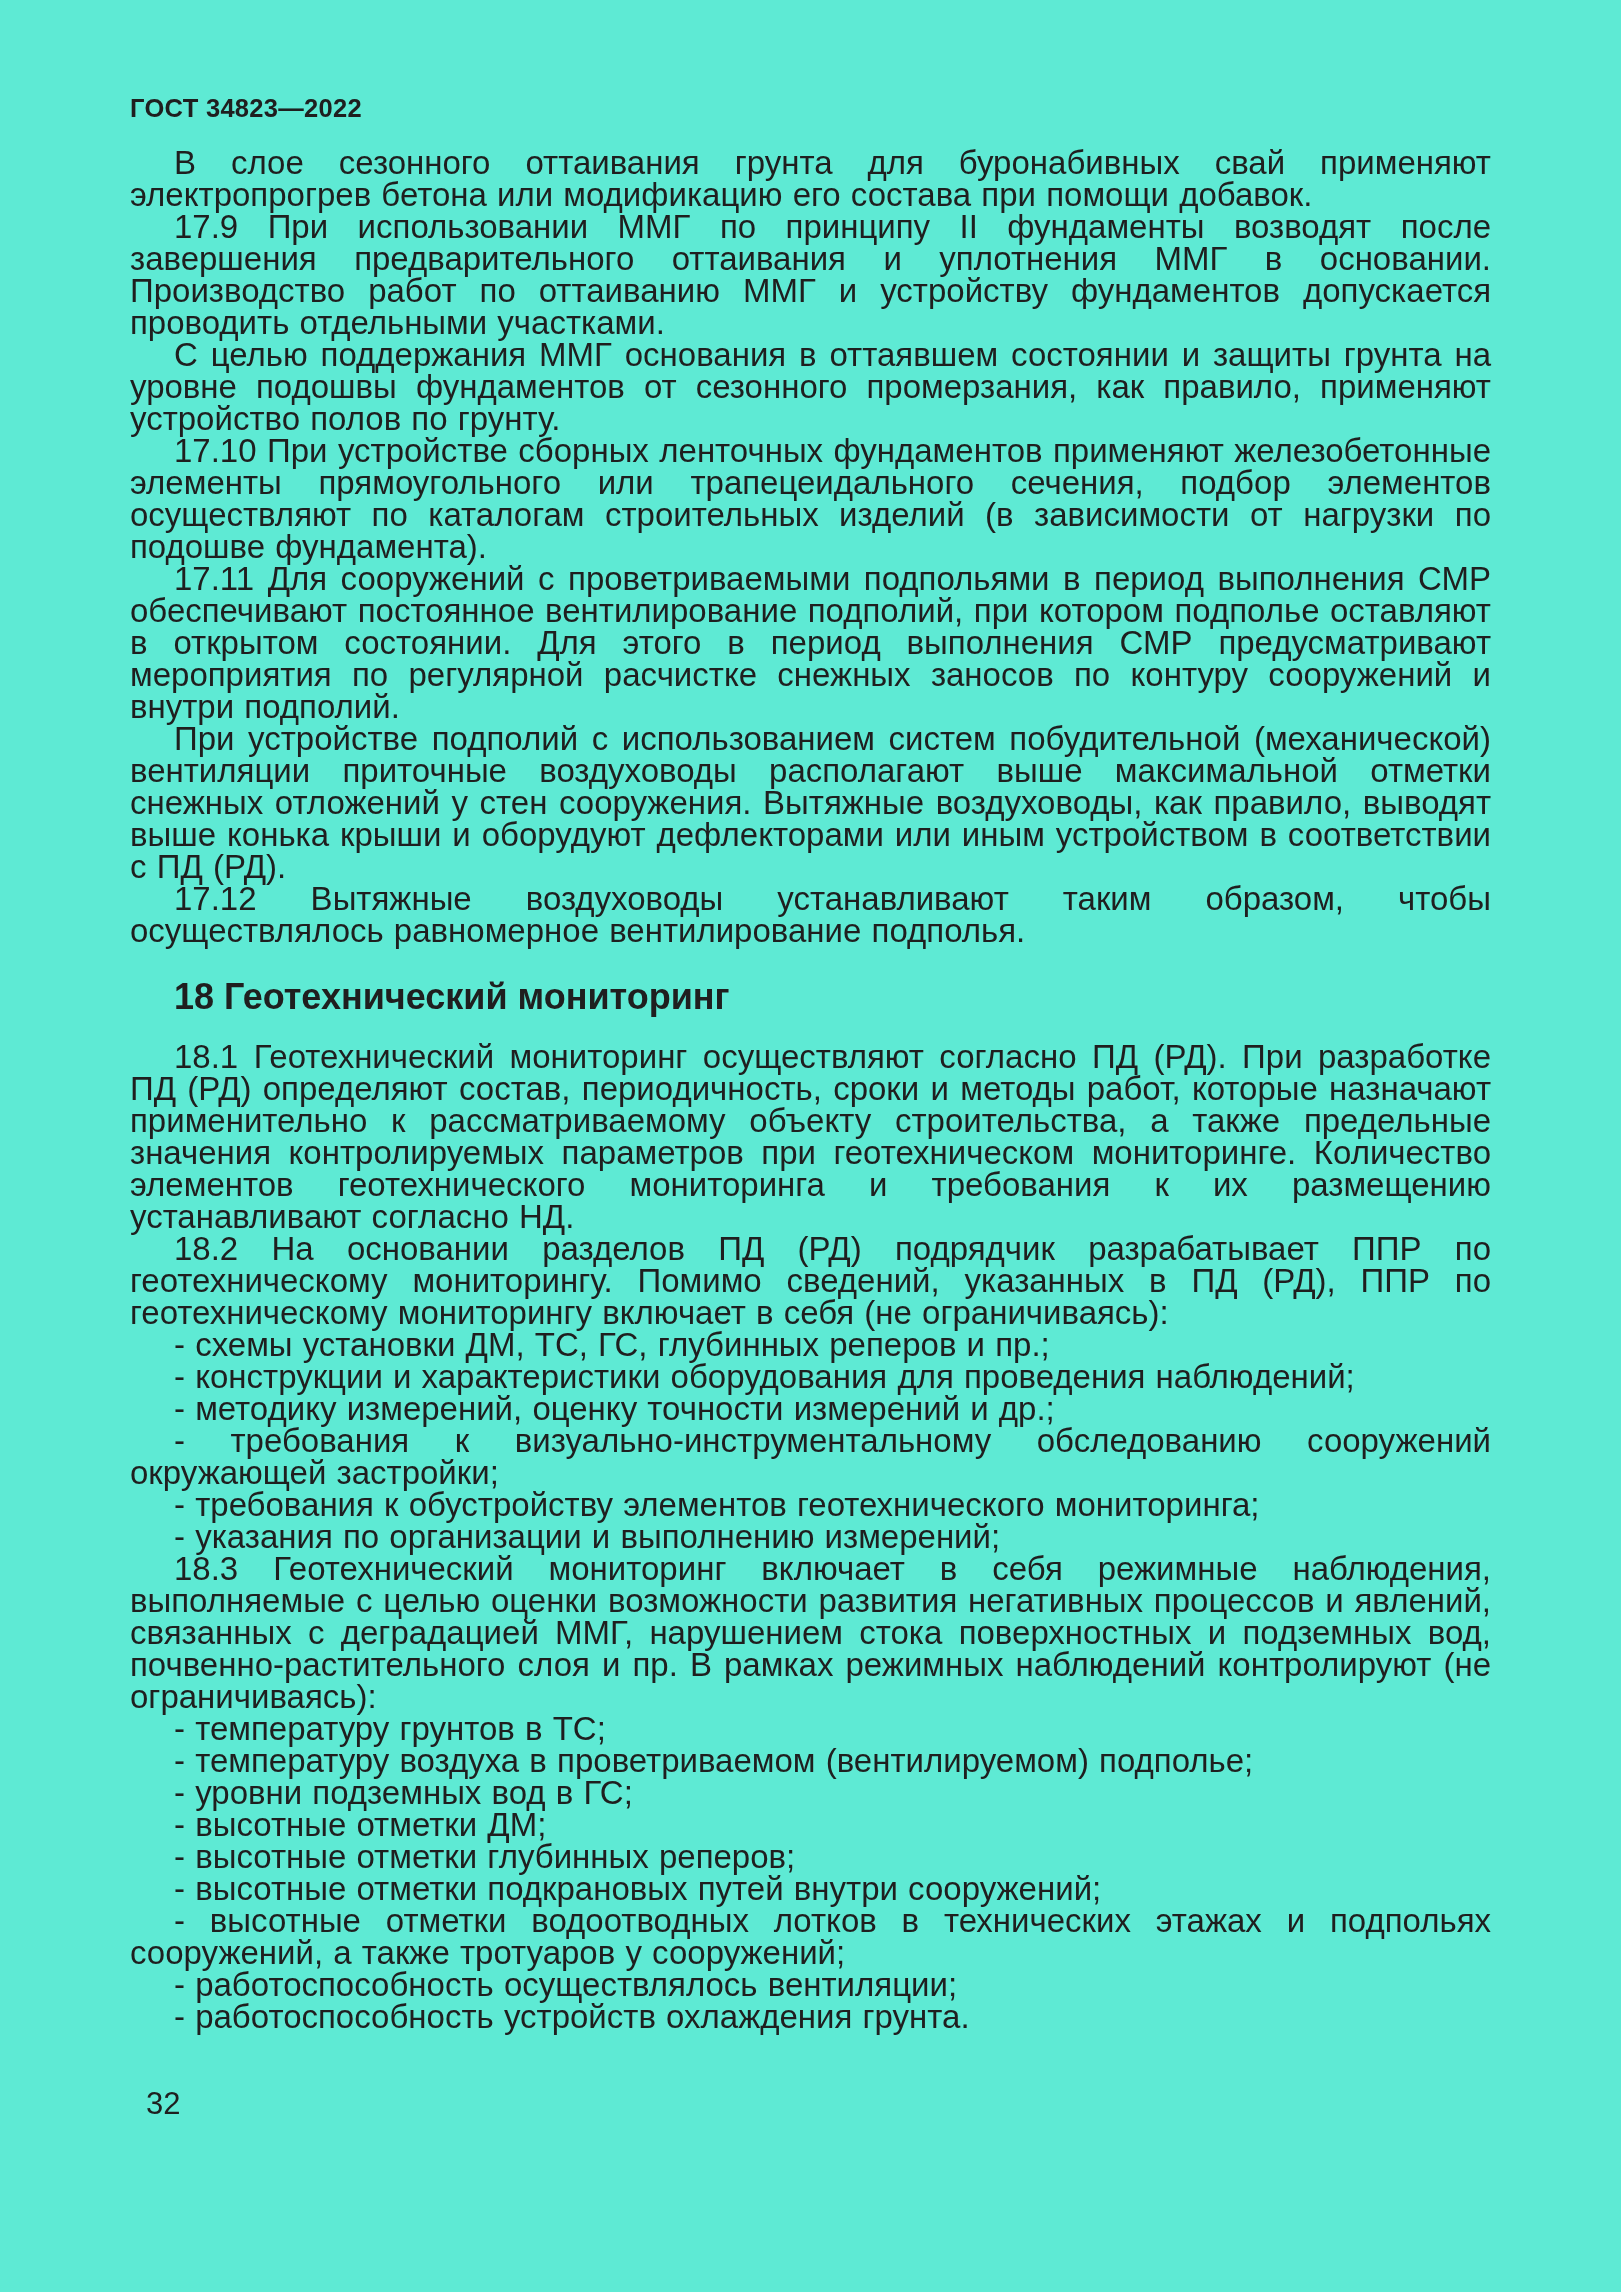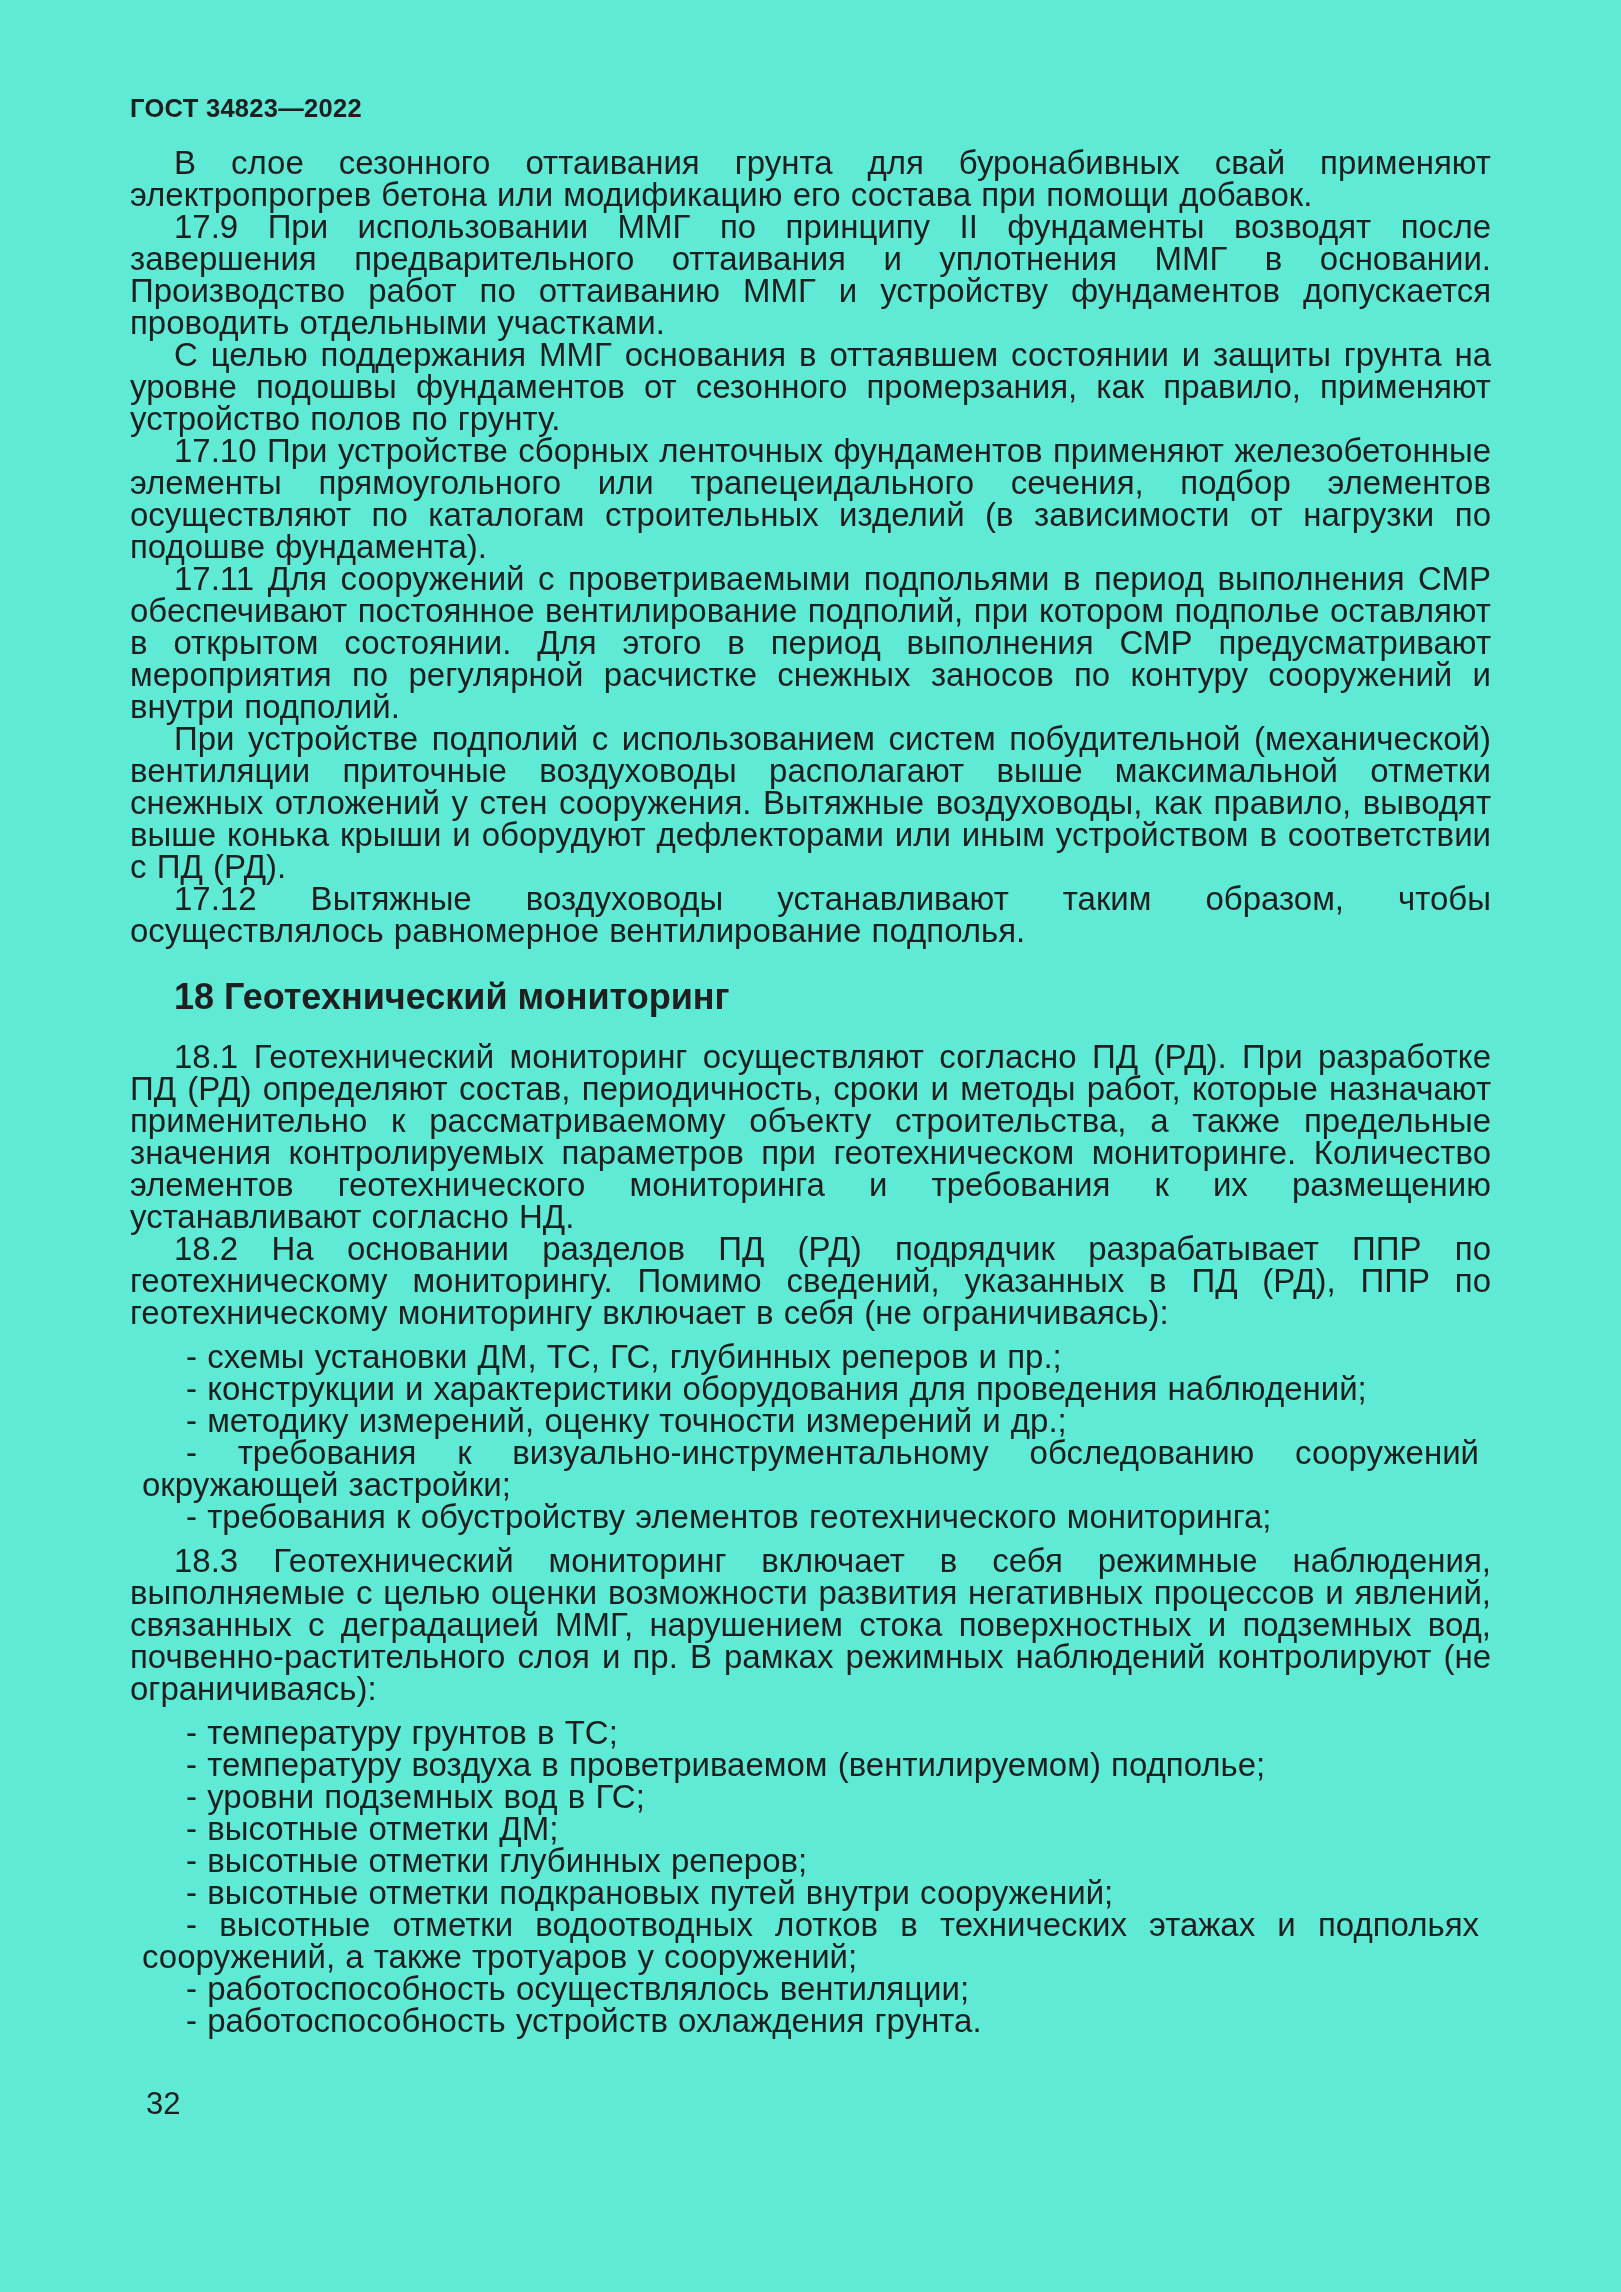--- a/index.html
+++ b/index.html
@@ -43,21 +43,21 @@
     word-spacing: 1px;
   }
   .section-heading {
     margin: 31px 0 25.5px 0;
     padding-left: 44px;
     font-size: 36px;
     line-height: 37px;
     font-weight: bold;
   }
   .list {
-    margin: 12px;
+    margin: 0;
   }
   .page-number {
     position: absolute;
     left: 146px;
     top: 2086px;
     font-size: 31px;
   }
 </style>
 </head>
 <body>
@@ -86,20 +86,21 @@
         <p class="para li">- схемы установки ДМ, ТС, ГС, глубинных реперов и пр.;</p>
 
         <p class="para li">- конструкции и характеристики оборудования для проведения наблюдений;</p>
 
         <p class="para li">- методику измерений, оценку точности измерений и др.;</p>
 
         <p class="para li">- требования к визуально-инструментальному обследованию сооружений окружающей застройки;</p>
 
         <p class="para li">- требования к обустройству элементов геотехнического мониторинга;</p>
 
+        <p class="para li">- указания по организации и выполнению измерений;</p>
 
       </div>
 
     <p class="para">18.3 Геотехнический мониторинг включает в себя режимные наблюдения, выполняемые с целью оценки возможности развития негативных процессов и явлений, связанных с деградацией ММГ, нарушением стока поверхностных и подземных вод, почвенно-растительного слоя и пр. В рамках режимных наблюдений контролируют (не ограничиваясь):</p>
 
     <div class="list">
 
         <p class="para li">- температуру грунтов в ТС;</p>
 
         <p class="para li">- температуру воздуха в проветриваемом (вентилируемом) подполье;</p>

